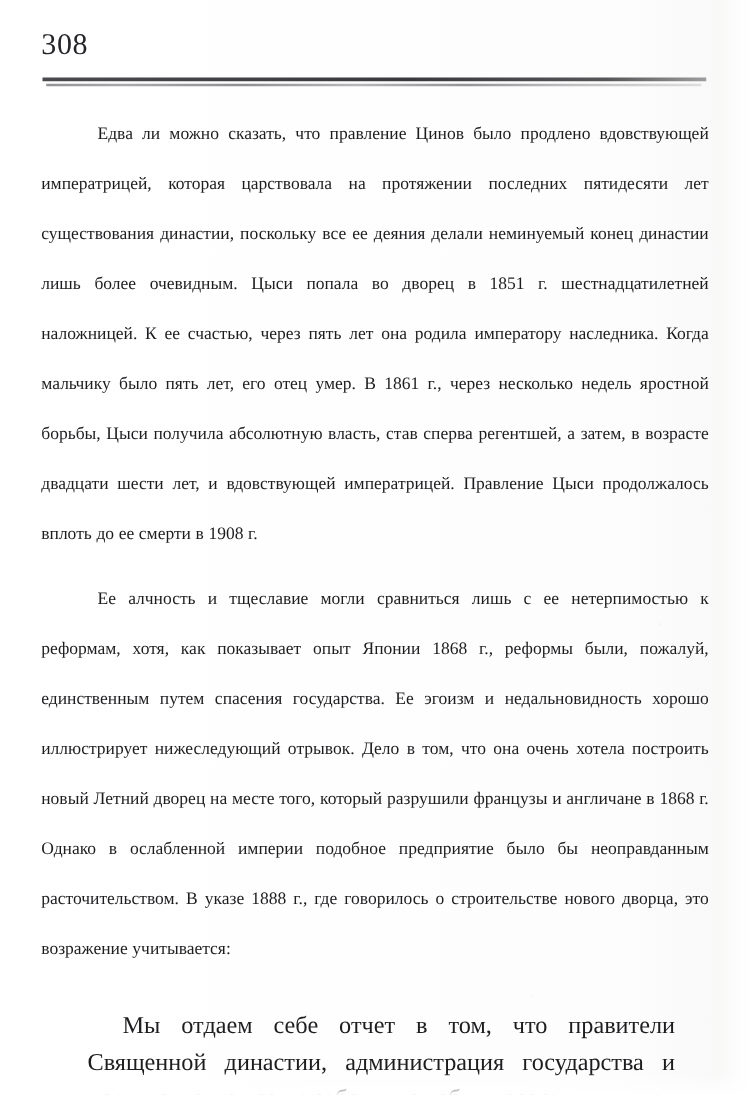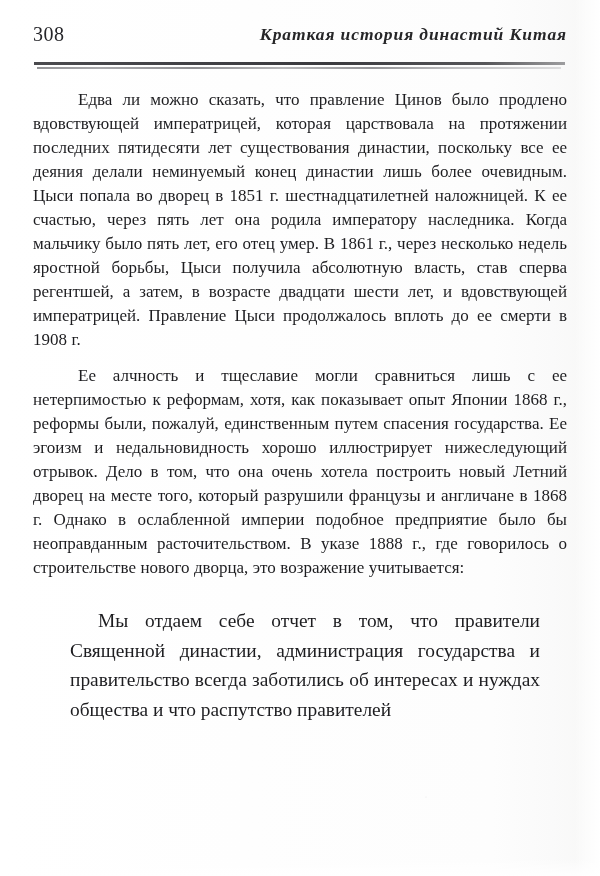--- a/index.html
+++ b/index.html
@@ -60,21 +60,21 @@
   
   .runhead {
     position: relative;
     height: 36px;
     margin-top: 23px;
   }
   .folio {
     position: absolute;
     left: 0;
     top: 0;
-    font-size: 20px;
+    font-size: 24px;
     letter-spacing: 0.5px;
     color: #26262a;
   }
   .runhead-title {
     position: absolute;
     right: 0;
     top: 1px;
     font-style: italic;
     font-weight: 700;
     font-size: 17.5px;
@@ -107,22 +107,22 @@
       #b4b4b6 47%, #8f8f92 64%, #bcbcbe 80%, #dcdcdd 100%);
     opacity: 0.95;
   }
 
   
   .body-block {
     margin-top: 17px;
   }
   p.para {
     margin: 0;
-    font-size: 17px;
-    line-height: 24px;
+    font-size: 14px;
+    line-height: 40px;
     text-align: justify;
     text-indent: 45px;
     color: #1d1d20;
     word-spacing: 0.2px;
   }
   p.para + p.para {
     margin-top: 12px;
   }
 
   
@@ -159,21 +159,20 @@
 </style>
 </head>
 <body>
 
 <div class="page">
 
   <div class="content">
 
     <div class="runhead">
       <div class="folio">308</div>
-      <div class="runhead-title">Краткая история династий Китая</div>
     </div>
 
     <div class="rule-group">
       <div class="rule-thick"></div>
       <div class="rule-thin"></div>
     </div>
 
     <div class="body-block">
       <p class="para">Едва ли можно сказать, что правление Цинов было продлено вдовствующей императрицей, которая царствовала на протяжении последних пятидесяти лет существования династии, поскольку все ее деяния делали неминуемый конец династии лишь более очевидным. Цыси попала во дворец в 1851 г. шестнадцатилетней наложницей. К ее счастью, через пять лет она родила императору наследника. Когда мальчику было пять лет, его отец умер. В 1861 г., через несколько недель яростной борьбы, Цыси получила абсолютную власть, став сперва регентшей, а затем, в возрасте двадцати шести лет, и вдовствующей императрицей. Правление Цыси продолжалось вплоть до ее смерти в 1908 г.</p>
       <p class="para">Ее алчность и тщеславие могли сравниться лишь с ее нетерпимостью к реформам, хотя, как показывает опыт Японии 1868 г., реформы были, пожалуй, единственным путем спасения государства. Ее эгоизм и недальновидность хорошо иллюстрирует нижеследующий отрывок. Дело в том, что она очень хотела построить новый Летний дворец на месте того, который разрушили французы и англичане в 1868 г. Однако в ослабленной империи подобное предприятие было бы неоправданным расточительством. В указе 1888 г., где говорилось о строительстве нового дворца, это возражение учитывается:</p>

